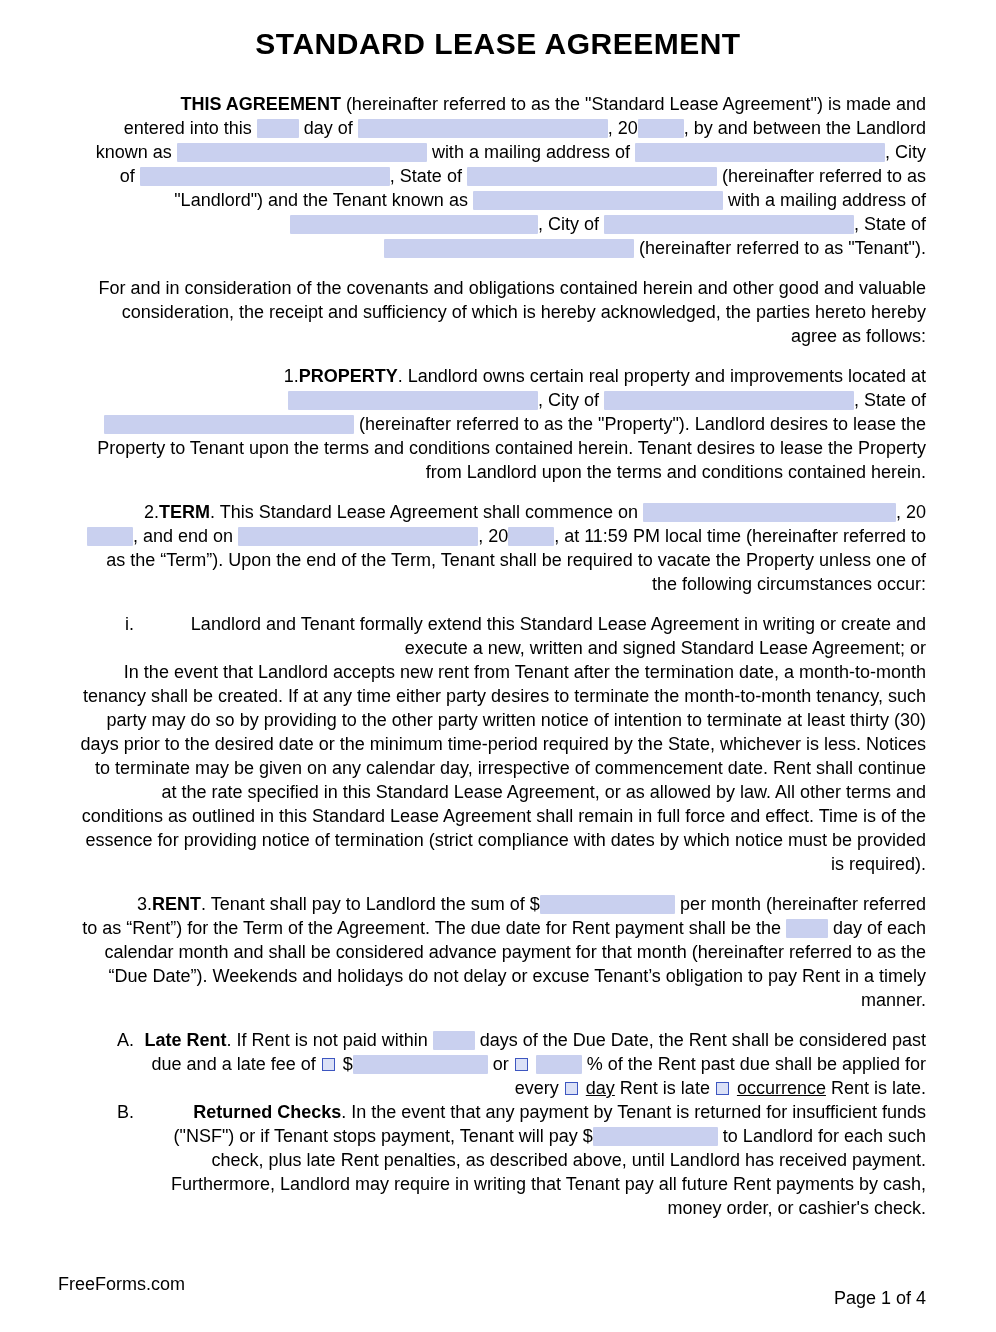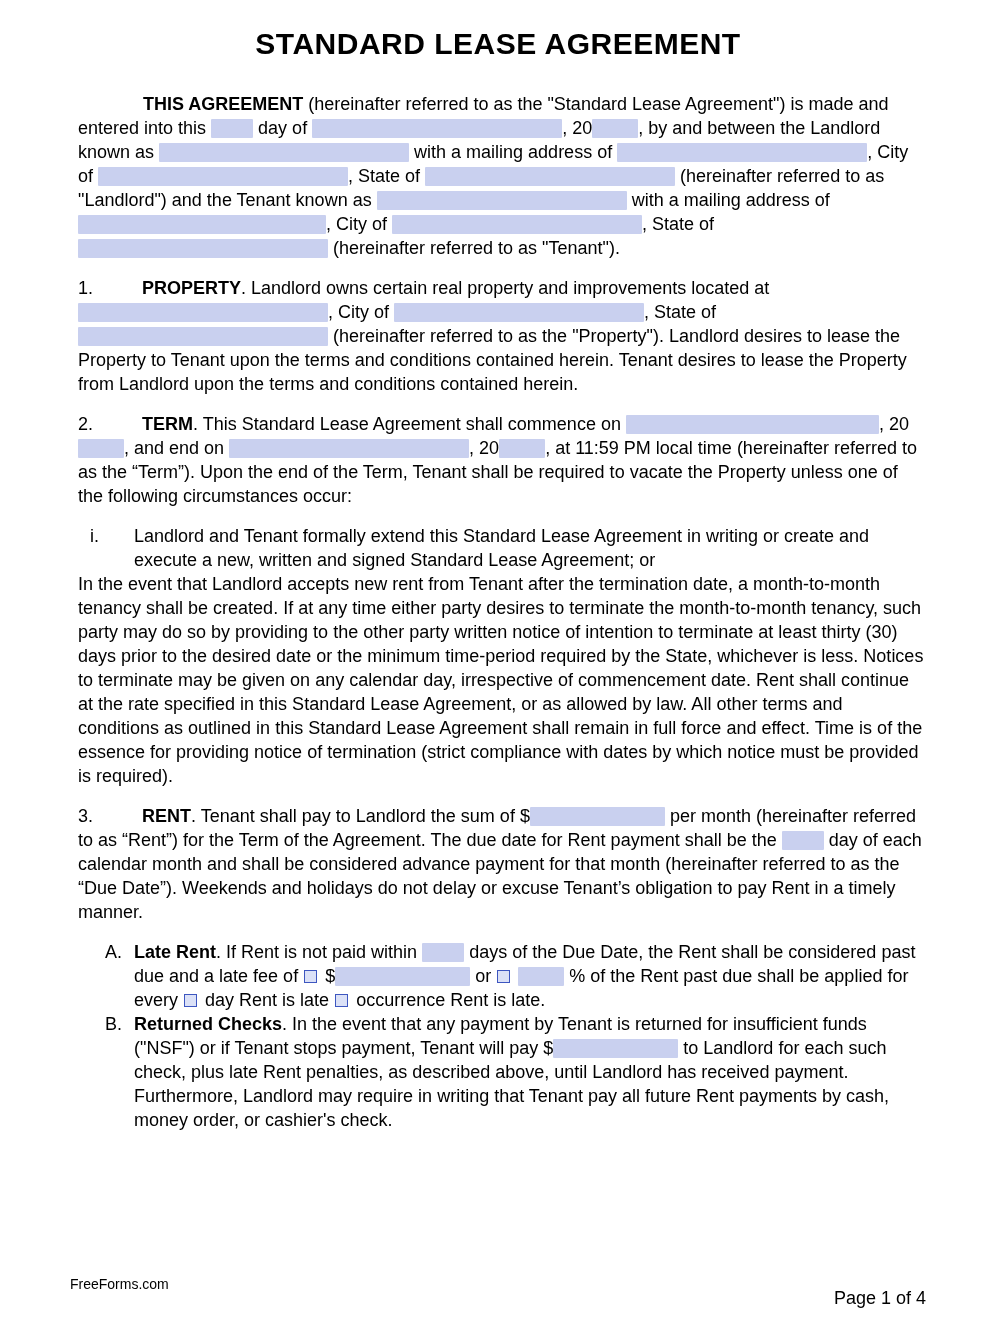--- a/index.html
+++ b/index.html
@@ -26,21 +26,21 @@
     border-radius: 28px;
   }
   h1 {
     font-size: 30px;
     line-height: 36px;
     font-weight: bold;
     text-align: center;
     margin: 0 0 30px 0;
     letter-spacing: 0.5px;
   }
-  .block { margin: 0 0 16px 8px; }
+  .block { margin: 0 0 16px 8px; text-align: right; }
   .tight { margin-bottom: 0; }
   .indent-first { text-indent: 65px; }
   .num {
     display: inline-block;
     width: 64px;
     text-indent: 0;
   }
   .li { display: flex; }
   .li-roman { margin-left: 20px; }
   .li-roman > .li-marker { flex: 0 0 44px; }
@@ -57,44 +57,45 @@
   .checkbox {
     display: inline-block;
     width: 13px;
     height: 13px;
     box-sizing: border-box;
     border: 1.5px solid var(--checkbox-border, #3d56c0);
     background: var(--checkbox-fill, #dbe1f7);
     vertical-align: -1px;
     margin: 0 3px 0 1px;
   }
-  .ul { }
+  .ul { text-decoration: underline; }
   strong { font-weight: bold; }
   .footer-left {
     position: absolute;
-    left: 70px;
+    left: 58px;
     top: 1272px;
-    font-size: 14px;
+    font-size: 18px;
   }
   .footer-right {
     position: absolute;
     right: 70px;
     top: 1286px;
     font-size: 18px;
   }
 </style>
 </head>
 <body>
 
 <div class="page">
 
   <h1>STANDARD LEASE AGREEMENT</h1>
 
   <div class="block indent-first"><strong>THIS AGREEMENT</strong><span> (hereinafter referred to as the "Standard Lease Agreement") is made and entered into this </span><span class="field" style="width: 42px;"></span><span> day of </span><span class="field" style="width: 250px;"></span><span>, 20</span><span class="field" style="width: 46px;"></span><span>, by and between the Landlord known as </span><span class="field" style="width: 250px;"></span><span> with a mailing address of </span><span class="field" style="width: 250px;"></span><span>, City of </span><span class="field" style="width: 250px;"></span><span>, State of </span><span class="field" style="width: 250px;"></span><span> (hereinafter referred to as "Landlord") and the Tenant known as </span><span class="field" style="width: 250px;"></span><span> with a mailing address of </span><span class="field" style="width: 248px;"></span><span>, City of </span><span class="field" style="width: 250px;"></span><span>, State of </span><span class="field" style="width: 250px;"></span><span> (hereinafter referred to as "Tenant").</span></div>
 
+  <div class="block"><span>For and in consideration of the covenants and obligations contained herein and other good and valuable consideration, the receipt and sufficiency of which is hereby acknowledged, the parties hereto hereby agree as follows:</span></div>
 
   <div class="block"><span class="num">1.</span><span><strong>PROPERTY</strong><span>. Landlord owns certain real property and improvements located at </span><span class="field" style="width: 250px;"></span><span>, City of </span><span class="field" style="width: 250px;"></span><span>, State of </span><span class="field" style="width: 250px;"></span><span> (hereinafter referred to as the "Property"). Landlord desires to lease the Property to Tenant upon the terms and conditions contained herein. Tenant desires to lease the Property from Landlord upon the terms and conditions contained herein.</span></span></div>
 
   <div class="block"><span class="num">2.</span><span><strong>TERM</strong><span>. This Standard Lease Agreement shall commence on </span><span class="field" style="width: 253px;"></span><span>, 20</span><span class="field" style="width: 46px;"></span><span>, and end on </span><span class="field" style="width: 240px;"></span><span>, 20</span><span class="field" style="width: 46px;"></span><span>, at 11:59 PM local time (hereinafter referred to as the “Term”). Upon the end of the Term, Tenant shall be required to vacate the Property unless one of the following circumstances occur:</span></span></div>
 
   <div class="block tight li li-roman">
     <span class="li-marker">i.</span>
     <span class="li-body"><span>Landlord and Tenant formally extend this Standard Lease Agreement in writing or create and execute a new, written and signed Standard Lease Agreement; or</span></span>
   </div>
 

